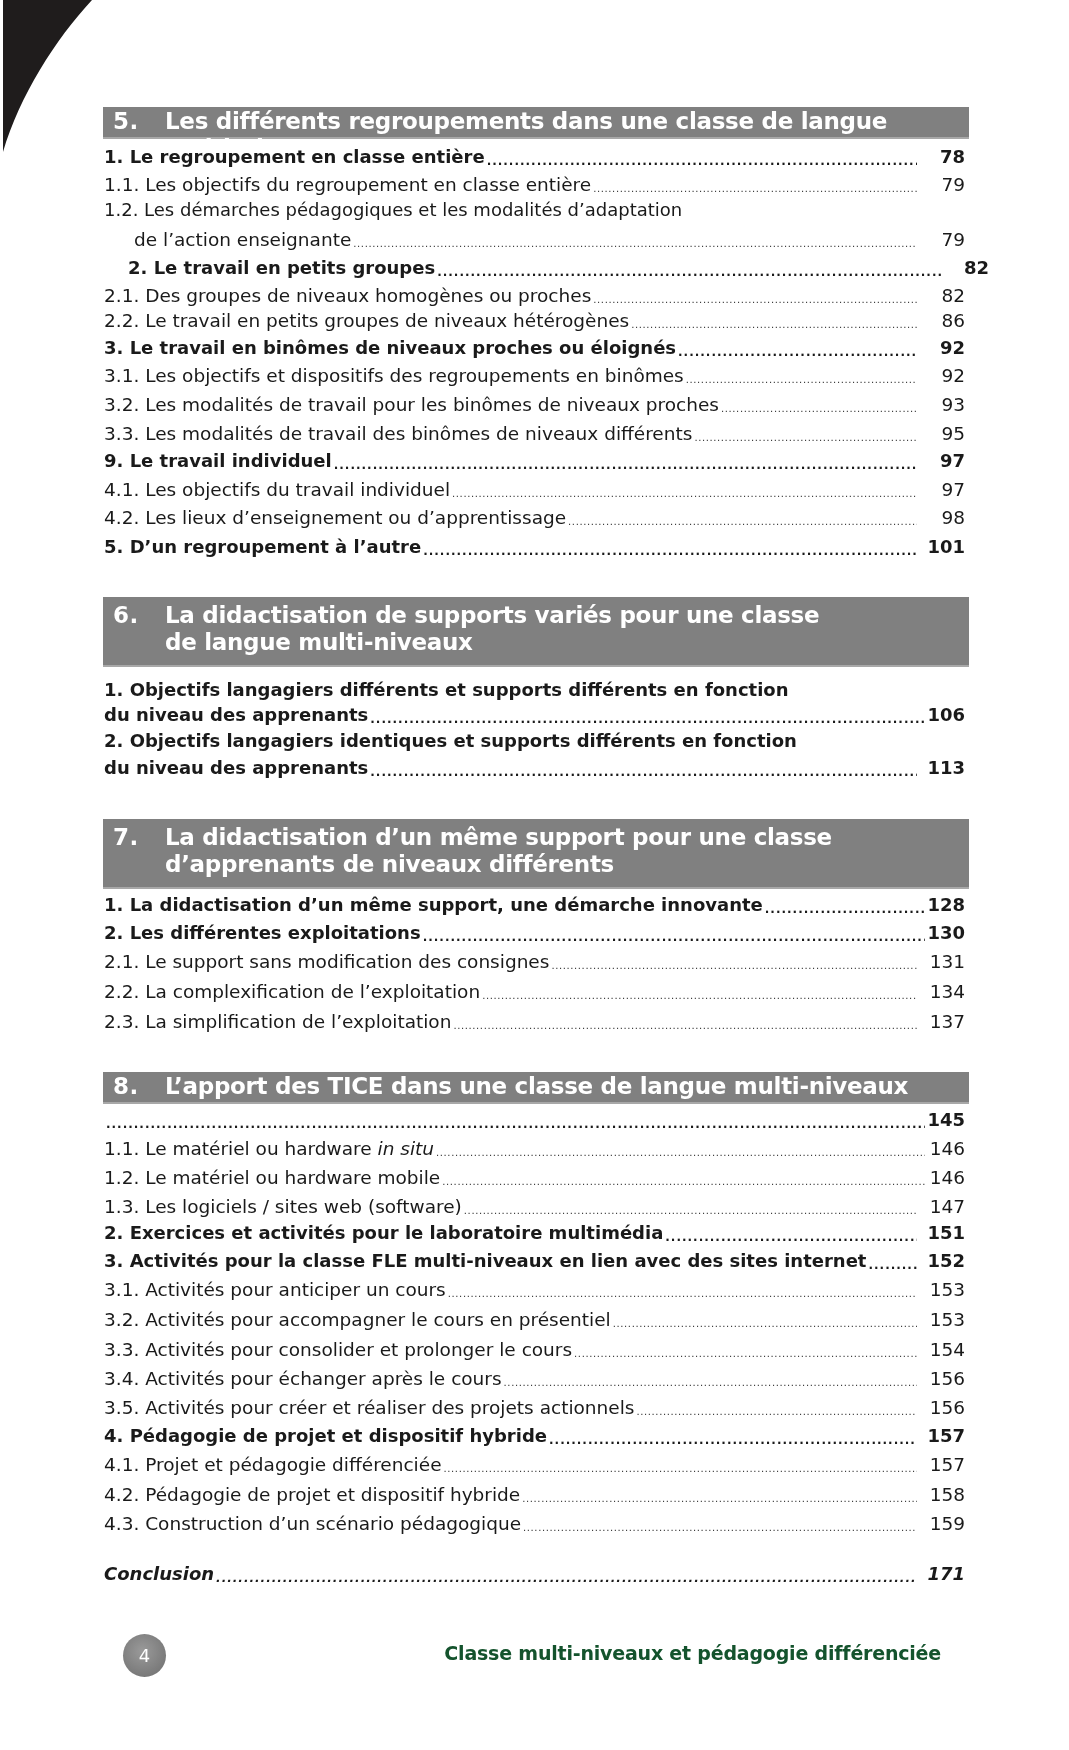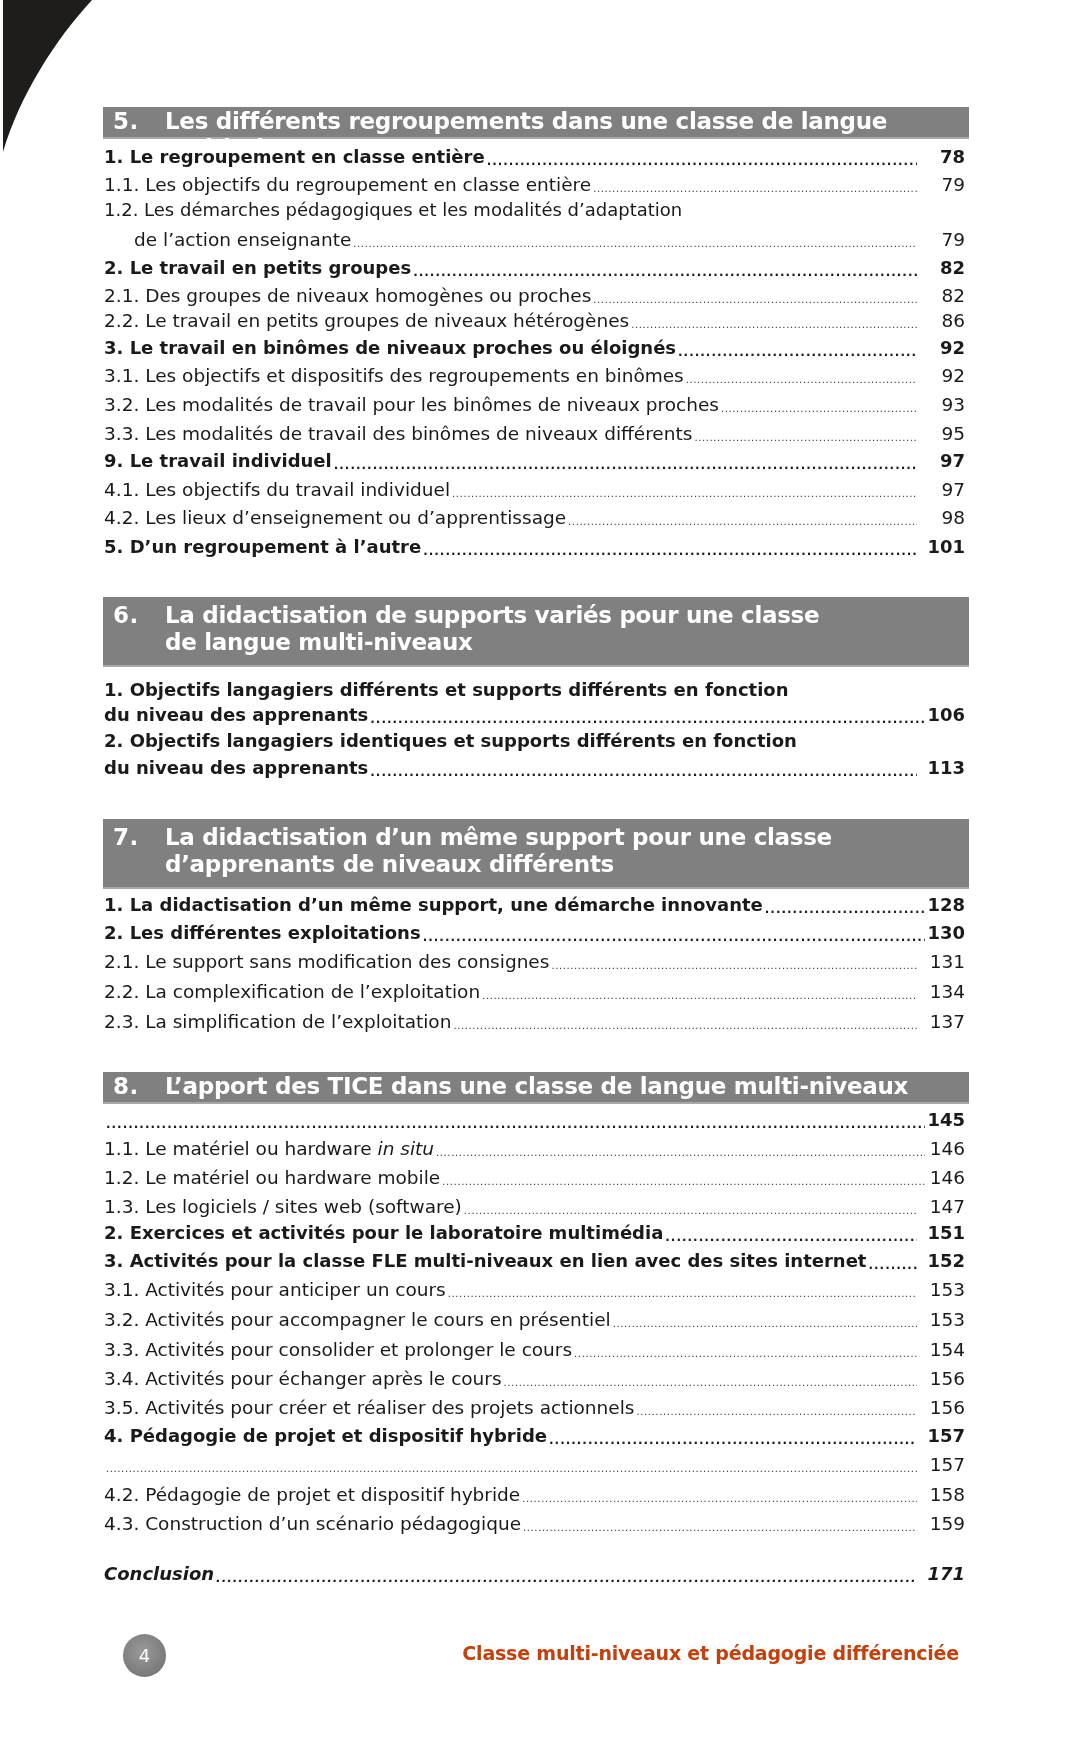--- a/index.html
+++ b/index.html
@@ -24,21 +24,21 @@
   .row .dots::after { content:"........................................................................................................................................................................................................................................................................................................";
          position:absolute; left:0; bottom:3px; font-size:10px; letter-spacing:0.6px; color:#333; line-height:10px; }
   .row.bold .dots::after { font-size:12px; font-weight:bold; letter-spacing:1px; color:#1a1a1a; }
   .row .pg { flex:0 0 38px; text-align:right; }
   .row.indent .lbl { padding-left:30px; }
   .line-only { position:absolute; left:104px; font-size:18px; line-height:24px; white-space:nowrap; }
   .line-only.bold { font-weight:bold; }
   .pagecircle { position:absolute; left:123px; top:1634px; width:43px; height:43px; border-radius:50%;
          background:radial-gradient(circle at 45% 40%, #9a9a9a 0%, #7a7a7a 70%, #6a6a6a 100%);
          color:#ffffff; font-size:18px; display:flex; align-items:center; justify-content:center; }
-  .footer-title { position:absolute; right:110px; top:1642px; font-size:19px; font-weight:bold; color:#c2410c; white-space:nowrap; letter-spacing:-0.2px; }
+  .footer-title { position:absolute; right:128px; top:1642px; font-size:19px; font-weight:bold; color:#14532d; white-space:nowrap; letter-spacing:-0.2px; }
 </style>
 </head>
 <body>
 
 <svg class="corner" viewBox="0 0 100 160" width="100" height="160">
   <path d="M3 0 L92 0 C55 40 20 95 3 152 Z" fill="#1f1c1c"></path>
 </svg>
 
 <div class="hdr one" style="top:107px;">
   <span class="num">5.</span>
@@ -54,21 +54,21 @@
   <span class="lbl">1.1. Les objectifs du regroupement en classe entière</span>
     <span class="dots"></span>
     <span class="pg">79</span>
 </div>
 <div class="line-only" style="top:198px;">1.2. Les démarches pédagogiques et les modalités d’adaptation</div>
 <div class="row indent" style="top:228px;">
   <span class="lbl">de l’action enseignante</span>
     <span class="dots"></span>
     <span class="pg">79</span>
 </div>
-<div class="row bold" style="top:256px;">
+<div class="row bold" style="top:256px;margin-left:24px;">
   <span class="lbl">2. Le travail en petits groupes</span>
     <span class="dots"></span>
     <span class="pg">82</span>
 </div>
 <div class="row" style="top:284px;">
   <span class="lbl">2.1. Des groupes de niveaux homogènes ou proches</span>
     <span class="dots"></span>
     <span class="pg">82</span>
 </div>
 <div class="row" style="top:309px;">
@@ -223,20 +223,21 @@
   <span class="lbl">3.5. Activités pour créer et réaliser des projets actionnels</span>
     <span class="dots"></span>
     <span class="pg">156</span>
 </div>
 <div class="row bold" style="top:1424px;">
   <span class="lbl">4. Pédagogie de projet et dispositif hybride</span>
     <span class="dots"></span>
     <span class="pg">157</span>
 </div>
 <div class="row" style="top:1453px;">
+  <span class="lbl">4.1. Projet et pédagogie différenciée</span>
     <span class="dots"></span>
     <span class="pg">157</span>
 </div>
 <div class="row" style="top:1483px;">
   <span class="lbl">4.2. Pédagogie de projet et dispositif hybride</span>
     <span class="dots"></span>
     <span class="pg">158</span>
 </div>
 <div class="row" style="top:1512px;">
   <span class="lbl">4.3. Construction d’un scénario pédagogique</span>

